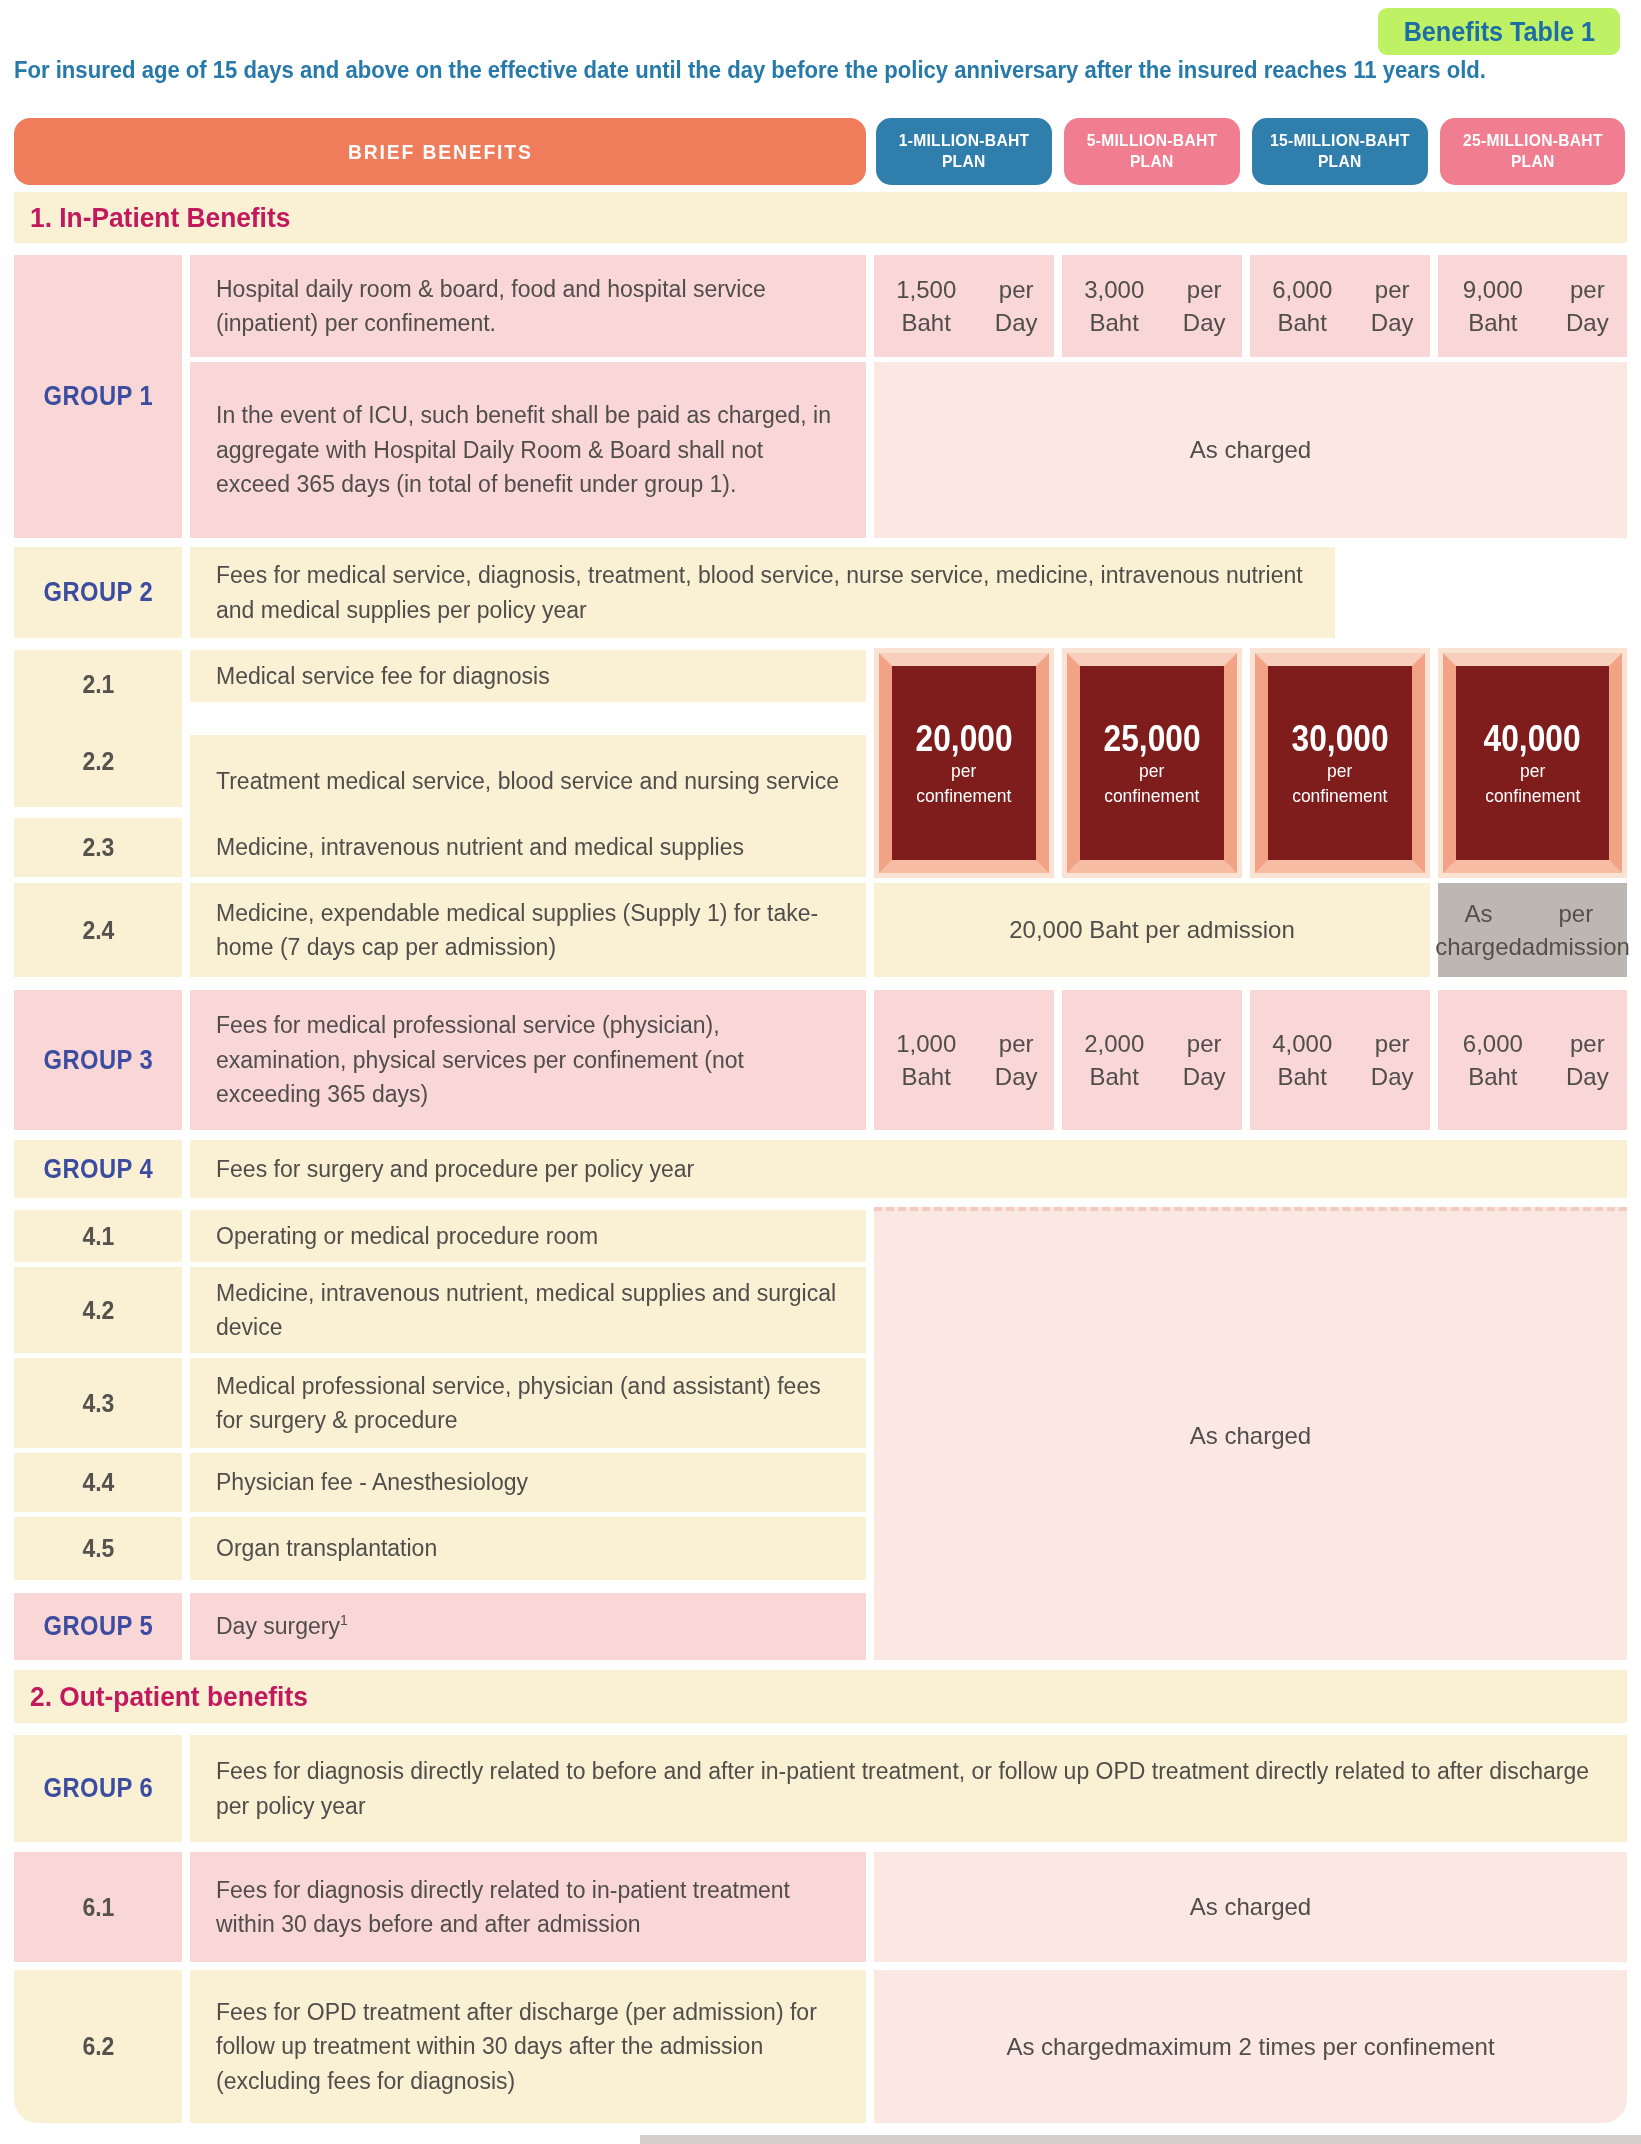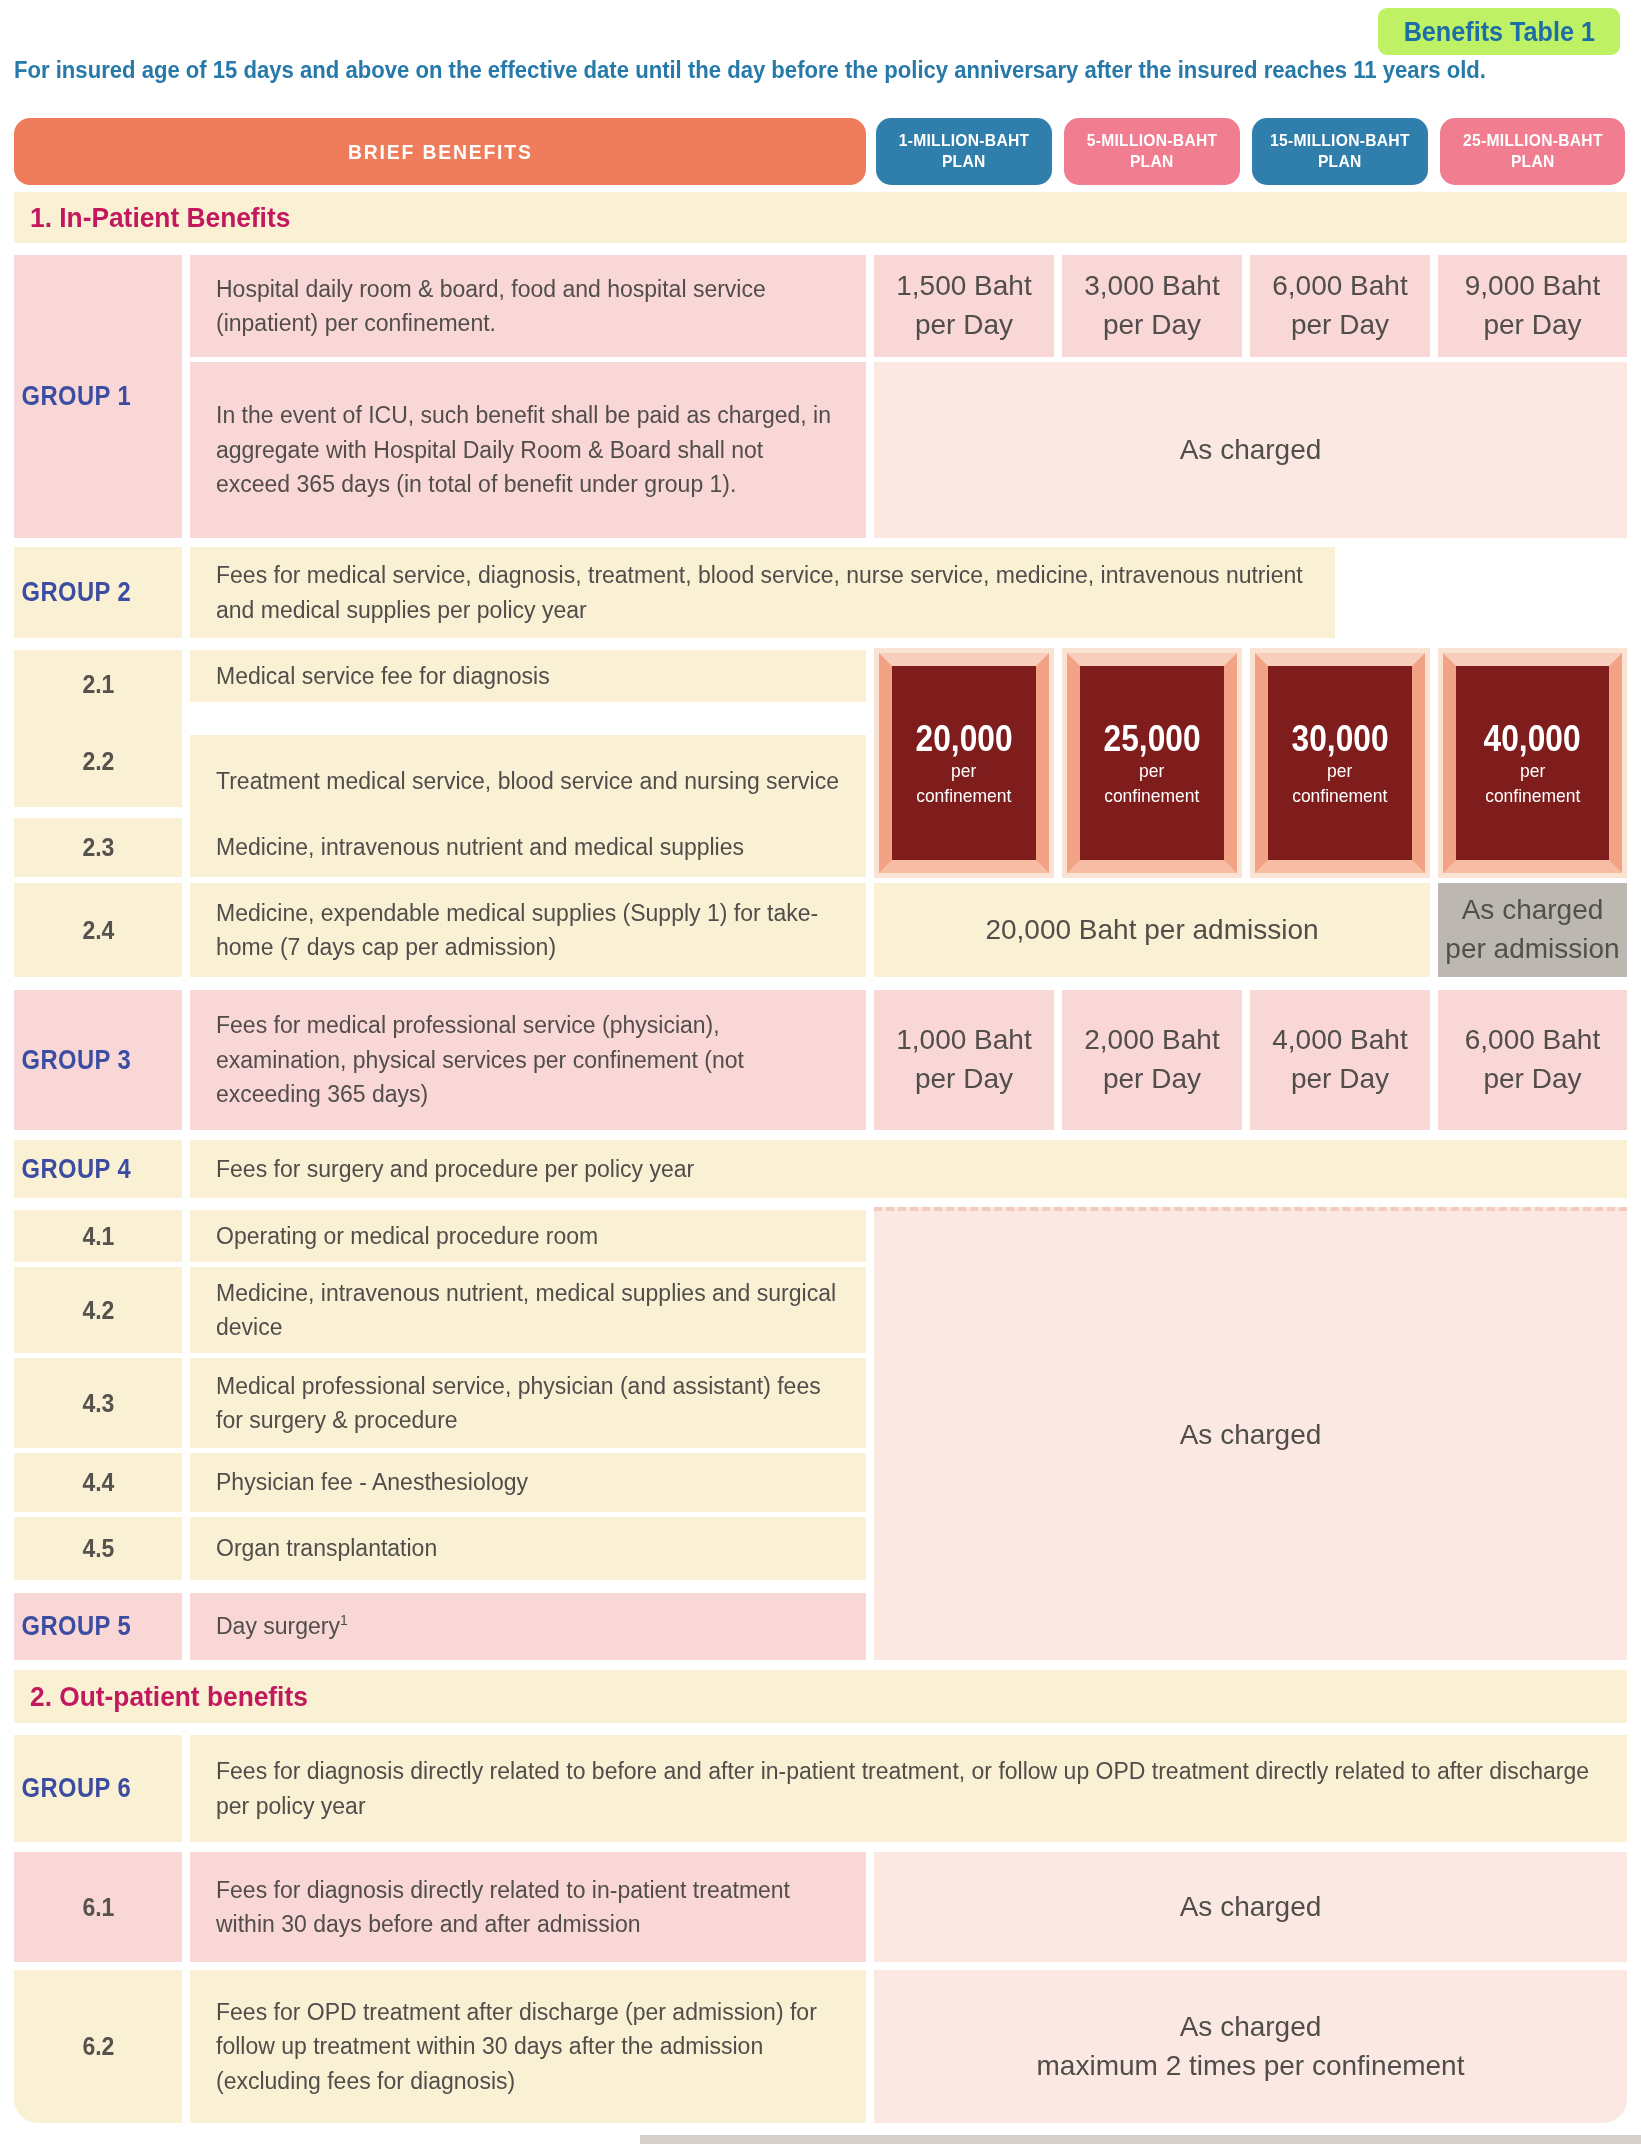--- a/index.html
+++ b/index.html
@@ -12,27 +12,27 @@
   .badge{background:#bef264;border-radius:9px;display:flex;align-items:center;justify-content:center;}
   .badge span{color:#1D6EA6;font-weight:800;font-size:28px;transform:scaleX(.9);white-space:nowrap;}
   .subtitle{display:flex;align-items:center;}
   .subtitle span{color:#2679A9;font-weight:700;font-size:23.5px;transform:scaleX(.94);transform-origin:left center;white-space:nowrap;}
   .brief-bar{background:#EF7C5B;border-radius:16px;display:flex;align-items:center;justify-content:center;}
   .brief-bar span{color:#fff;font-weight:800;font-size:21px;letter-spacing:2px;transform:scaleX(.92);}
   .pill{border-radius:15px;display:flex;flex-direction:column;align-items:center;justify-content:center;line-height:1.2;}
   .pill span{color:#fff;font-weight:800;font-size:17px;letter-spacing:.3px;transform:scaleX(.92);white-space:nowrap;}
   .section-row{display:flex;align-items:center;padding-left:16px;}
   .section-row span{color:#C2185E;font-weight:800;font-size:28px;transform:scaleX(.94);transform-origin:left center;}
-  .grp{display:flex;align-items:center;justify-content:flex-start;}
+  .grp{display:flex;align-items:center;justify-content:center;}
   .grp span{color:#3C4DA1;font-weight:800;font-size:27px;letter-spacing:.5px;transform:scaleX(.88);white-space:nowrap;}
   .num{display:flex;align-items:center;justify-content:center;}
   .num span{color:#56534F;font-weight:800;font-size:25px;transform:scaleX(.92);}
   .desc{display:flex;align-items:center;padding:10px 26px;font-size:23px;line-height:1.5;color:#504D4B;}
-  .val{display:flex;flex-direction:column;align-items:center;justify-content:center;
-       font-size:28px;line-height:1.38;color:#504D4B;text-align:center;}
+  .val{display:flex;flex-direction:row;align-items:center;justify-content:center;
+       font-size:24px;line-height:1.38;color:#504D4B;text-align:center;}
   .obox{padding:5px;background:#FBE3D4;}
   .obox-bevel{width:100%;height:100%;box-sizing:border-box;background:#7f1d1d;
       border:13px solid #F3A385;border-top-color:#F8CFBC;border-bottom-color:#F6BCA4;
       display:flex;flex-direction:column;align-items:center;justify-content:center;color:#fff;text-align:center;}
   .obox-amt{font-weight:800;font-size:36px;line-height:1.15;transform:scaleX(.88);}
   .obox-sub{font-size:19px;line-height:1.3;transform:scaleX(.92);}
   .graybox{background:#BDB7B1;color:#53504C;}
   .dashed-top{border-top:4px dashed #F3CBBE;}
   .round-bl{border-radius:0 0 0 24px;}
   .round-br{border-radius:0 0 24px 0;}

